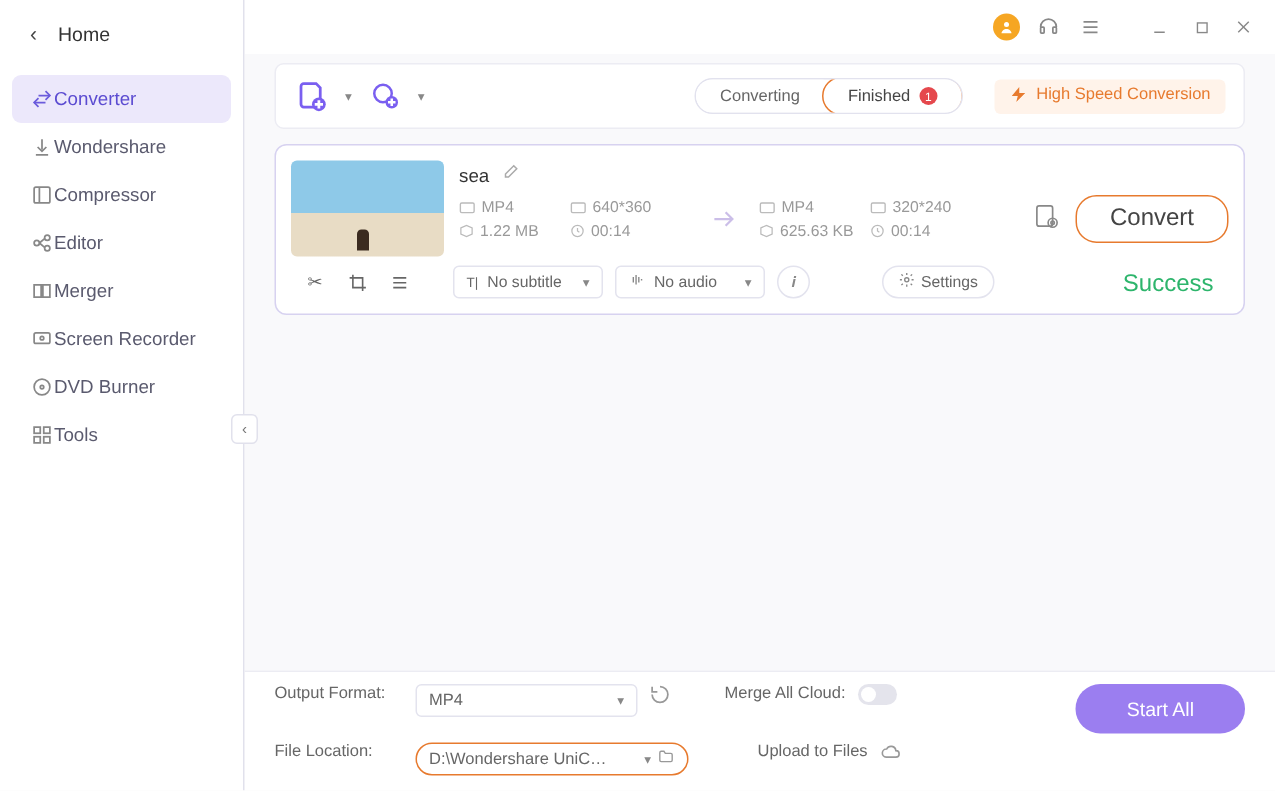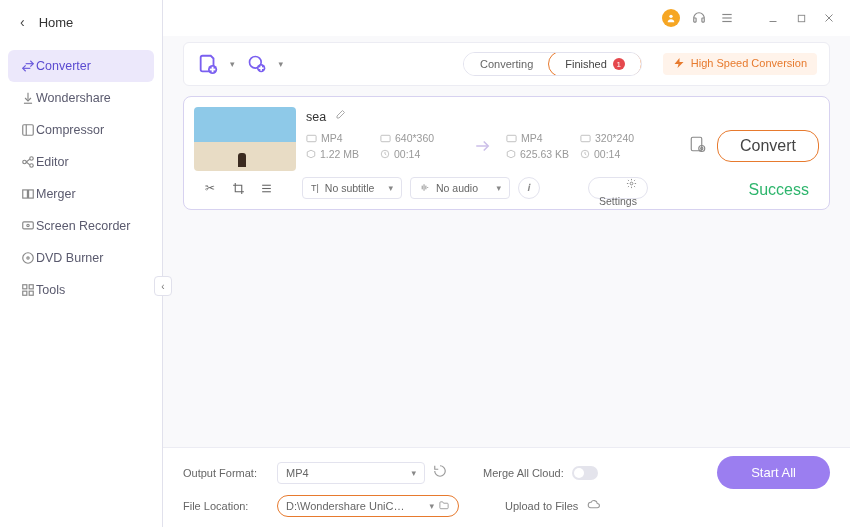--- a/index.html
+++ b/index.html
@@ -48,26 +48,26 @@
 .right-actions { margin-left: auto; display: flex; align-items: center; gap: 10px; }
 .settings-ic { color: #888; cursor: pointer; font-size: 16px; }
 .convert-btn { border: 1.5px solid #e77a2e; color: #444; background: #fff; padding: 6px 22px; border-radius: 14px; font-size: 16px; cursor: pointer; }
 .success { color: #2db56c; font-size: 16px; text-align: center; margin-top: 4px; }
 
 .card-row2 { display: flex; align-items: center; gap: 8px; padding-left: 6px; }
 .tool-ic { width: 20px; height: 20px; display: inline-flex; align-items: center; justify-content: center; color: #666; cursor: pointer; font-size: 12px; }
 .sel { border: 1px solid #e3e3ee; border-radius: 4px; height: 22px; display: flex; align-items: center; padding: 0 8px; font-size: 10.5px; color: #666; cursor: pointer; gap: 6px; background: #fff; }
 .sel .caret { margin-left: auto; font-size: 9px; color: #888; }
 .info-ic { width: 22px; height: 22px; border: 1px solid #e3e3ee; border-radius: 50%; display: inline-flex; align-items: center; justify-content: center; font-size: 10px; color: #888; cursor: pointer; }
-.settings-pill { border: 1px solid #e3e3ee; border-radius: 12px; height: 22px; display: flex; align-items: flex-end; gap: 4px; padding: 0 10px; font-size: 10.5px; color: #666; cursor: pointer; margin-left: 40px; flex-direction: column; }
+.settings-pill { border: 1px solid #e3e3ee; border-radius: 12px; height: 22px; display: flex; align-items: center; gap: 4px; padding: 0 10px; font-size: 10.5px; color: #666; cursor: pointer; margin-left: 40px; }
 .right-col { display: flex; flex-direction: column; align-items: center; gap: 2px; }
 
 
 .footer { margin-top: auto; background: #fff; border-top: 1px solid #ececf3; padding: 8px 20px 10px 20px; display: flex; flex-direction: column; gap: 6px; font-size: 11px; color: #666; }
-.fr { display: flex; align-items: center; gap: 8px; }
+.fr { display: flex; align-items: flex-start; gap: 8px; }
 .fr .label { width: 86px; }
 .fmt-sel { border: 1px solid #e3e3ee; border-radius: 4px; height: 22px; width: 148px; display: flex; align-items: center; padding: 0 8px; cursor: pointer; }
 .fmt-sel .caret { margin-left: auto; font-size: 9px; color: #888; }
 .loc-sel { border: 1.5px solid #e77a2e; border-radius: 12px; height: 22px; width: 182px; display: flex; align-items: center; padding: 0 8px; cursor: pointer; gap: 4px; }
 .loc-sel .caret { font-size: 9px; color: #888; margin-left: auto; }
 .fold-ic { color: #888; font-size: 11px; }
 .merge-toggle { width: 26px; height: 14px; background: #e4e4ec; border-radius: 8px; position: relative; cursor: pointer; }
 .merge-toggle::after { content: ''; position: absolute; left: 2px; top: 2px; width: 10px; height: 10px; background: #fff; border-radius: 50%; }
 .start-all { margin-left: auto; background: #9b7ef0; color: #fff; border: none; border-radius: 18px; padding: 9px 34px; font-size: 13px; cursor: pointer; }
 .cloud-ic { color: #999; font-size: 14px; }

